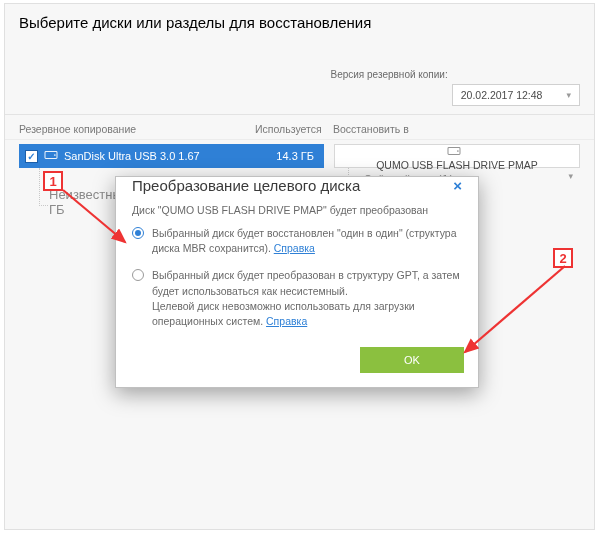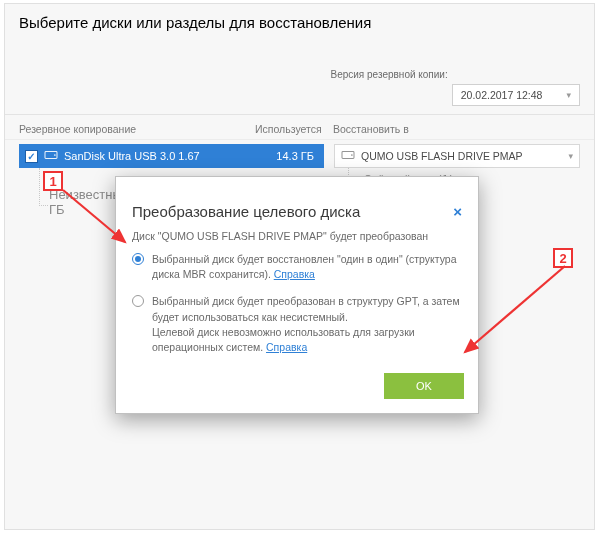--- a/index.html
+++ b/index.html
@@ -117,20 +117,21 @@
 
   .dest-row {
     display: flex; align-items: center;
     height: 24px;
     border: 1px solid #d8d8d8;
     background: #fff;
     padding: 0 6px;
     font-size: 10.5px;
     color: #4a4a4a;
     cursor: pointer;
+    flex-direction: column;
   }
   .dest-row .hdd-ico { color: #8a8a8a; }
   .dest-row .chev { margin-left: auto; }
 
   .dest-sub {
     padding: 5px 0 5px 30px;
     font-size: 10.5px;
     color: #8a8a8a;
     position: relative;
   }
@@ -147,21 +148,21 @@
   .modal-backdrop {
     position: absolute;
     top: 172px; left: 110px;
     width: 364px;
     background: #fff;
     border: 1px solid #c0c0c0;
     box-shadow: 0 6px 20px rgba(0,0,0,0.35);
   }
   .modal-title-row {
     display: flex; align-items: flex-end;
-    padding: 26px 16px 4px;
+    padding: 0 16px 4px;
   }
   .modal-title { font-size: 15px; font-weight: 500; color: #3a3a3a; }
   .modal-close { margin-left: auto; color: #2f80d6; font-size: 15px; cursor: pointer; font-weight: bold; }
   .modal-sub {
     padding: 6px 16px 2px;
     font-size: 10.5px; color: #6a6a6a;
   }
   .radio-block { padding: 8px 16px 0; }
   .radio-item { display: flex; align-items: flex-start; gap: 8px; margin-bottom: 12px; }
   .rad {
@@ -176,21 +177,21 @@
   .rad-text { font-size: 10.5px; color: #6a6a6a; line-height: 1.45; }
   .lnk { color: #2f80d6; text-decoration: underline; cursor: pointer; }
   .modal-footer {
     display: flex; justify-content: flex-end;
     padding: 6px 14px 14px;
   }
   .ok-btn {
     background: #8bc03f;
     color: #fff;
     border: 0;
-    width: 80px; height: 26px;
+    width: 104px; height: 26px;
     font-size: 11px;
     cursor: pointer;
   }
 
   
   .callout {
     position: absolute;
     width: 20px; height: 20px;
     border: 2px solid #e33;
     color: #e33;

